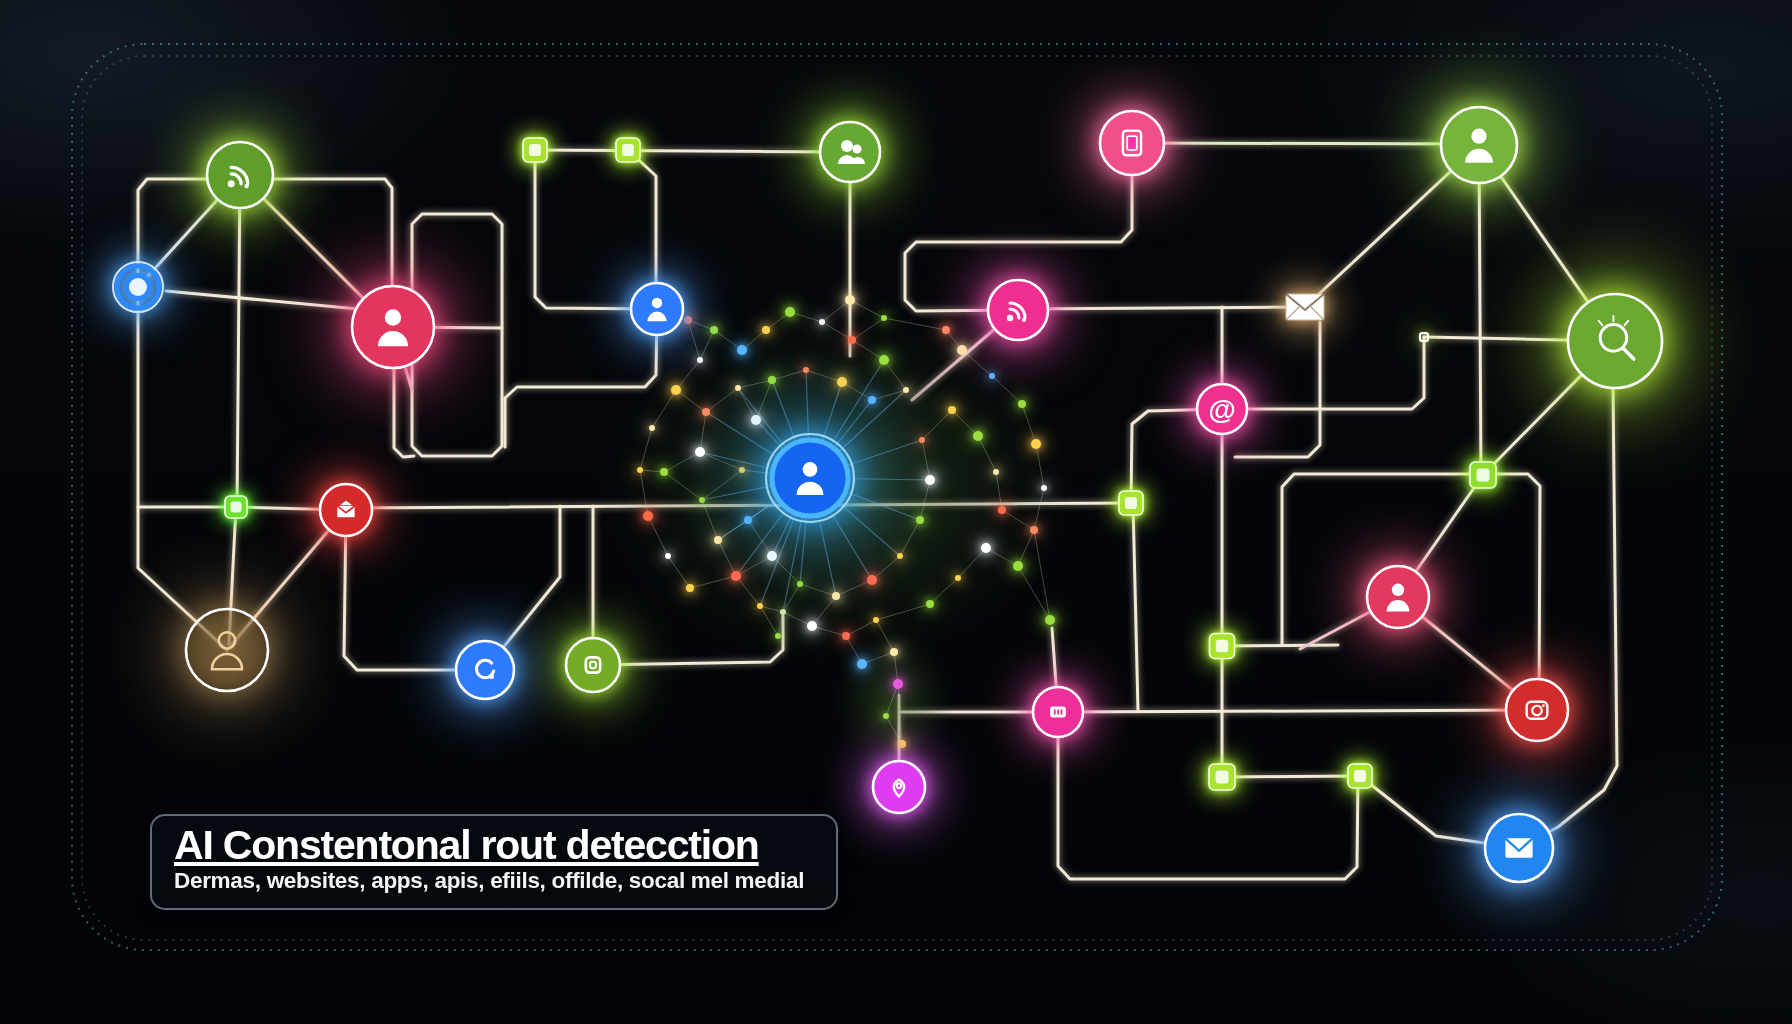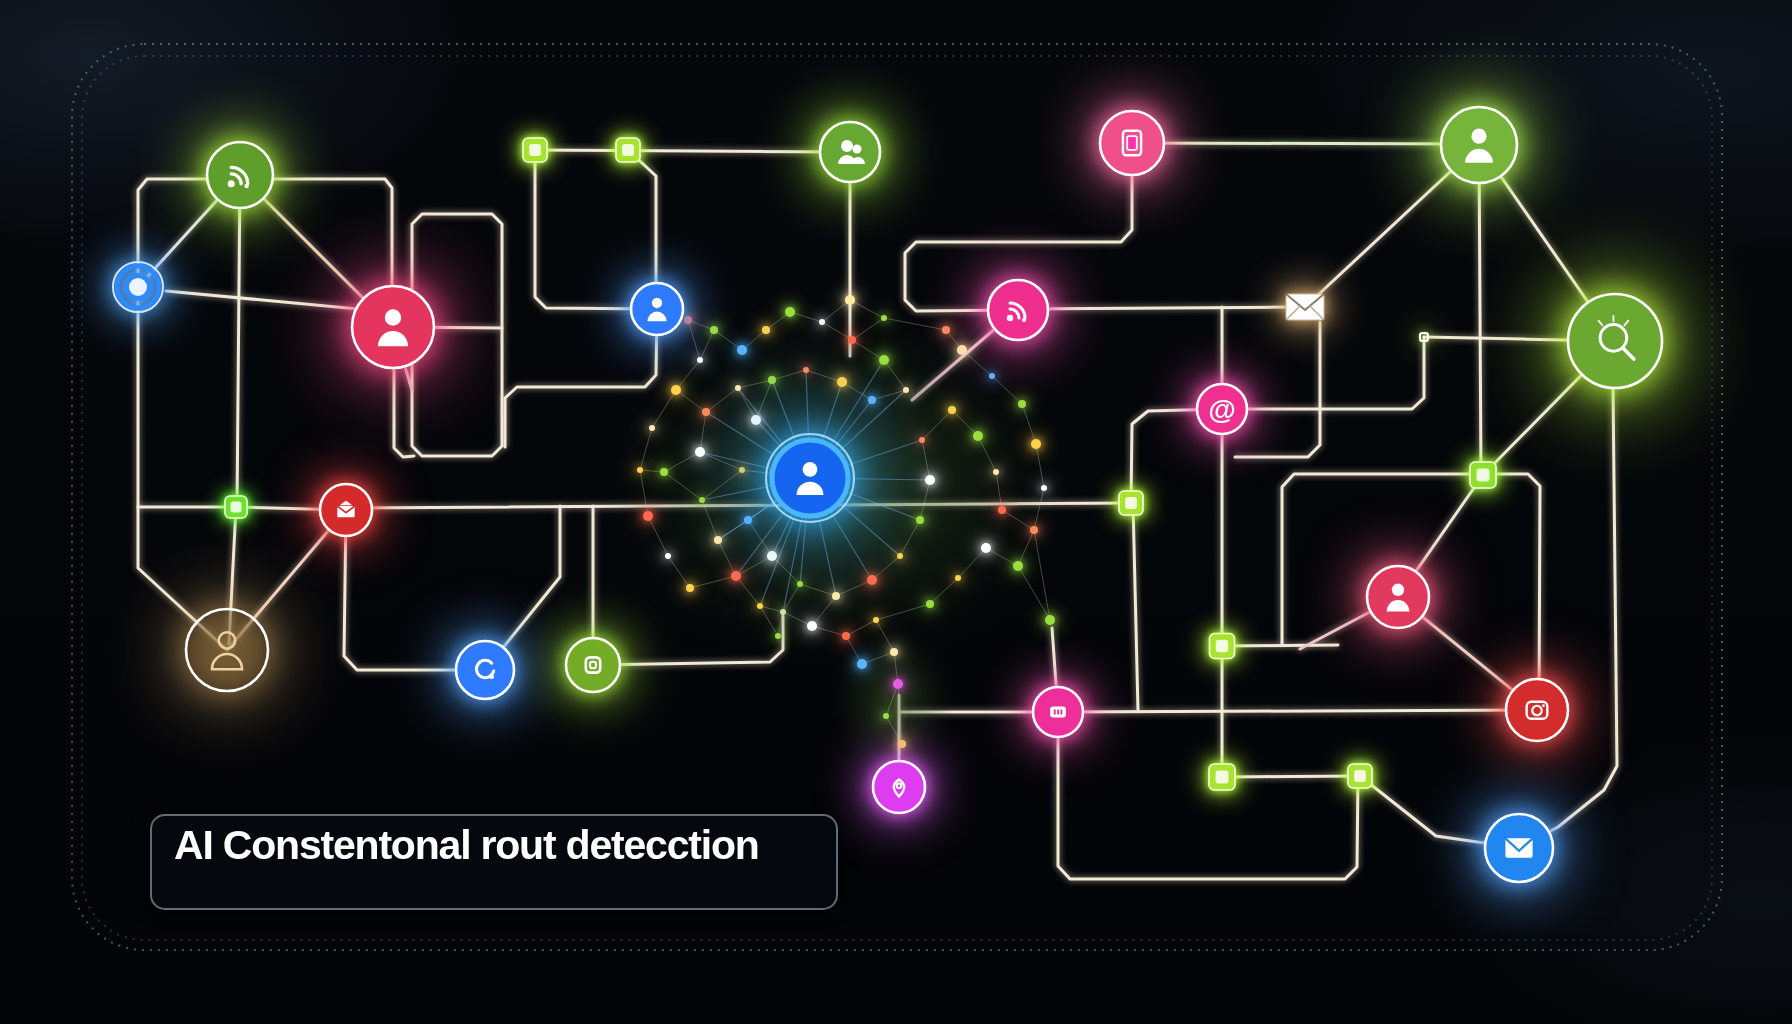--- a/index.html
+++ b/index.html
@@ -15,21 +15,21 @@
   svg{position:absolute;left:0;top:0;}
   .title-card{
     position:absolute;left:150px;top:814px;width:688px;height:96px;
     box-sizing:border-box;border:2px solid rgba(190,205,220,0.5);
     border-radius:15px;background:rgba(6,10,16,0.88);
     padding:8px 22px 6px 22px;color:#fff;
     box-shadow:0 0 18px rgba(0,0,0,0.8);
   }
   .title-card h1{
     margin:0;font-size:41px;line-height:1.05;font-weight:700;
-    letter-spacing:-1.2px;color:#ffffff;white-space:nowrap;
+    letter-spacing:-1.2px;color:#ffffff;white-space:nowrap;text-decoration:underline;
   }
   .title-card p{
     margin:1px 0 0 0;font-size:22.5px;font-weight:700;
     letter-spacing:-0.3px;color:#f2f5f8;white-space:nowrap;
   }
 </style>
 </head>
 <body>
 
 <div class="stage">
@@ -475,14 +475,15 @@
           <g>
             <circle cx="0" cy="-8.555555555555557" r="7.333333333333334" fill="#ffffff" stroke="none" stroke-width="2.5"></circle>
             <path d="M -13.444444444444446 17.111111111111114 a 13.444444444444446 13.444444444444446 0 0 1 26.888888888888893 0 Z" fill="#ffffff" stroke="none" stroke-width="2.5"></path>
           </g>
         </g>
       </g>
     </svg>
 
   <div class="title-card">
     <h1>AI Constentonal rout detecction</h1>
+    <p>Dermas,  websites, apps, apis, efiils, offilde, socal mel medial</p>
   </div>
 </div>
 
 </body></html>

